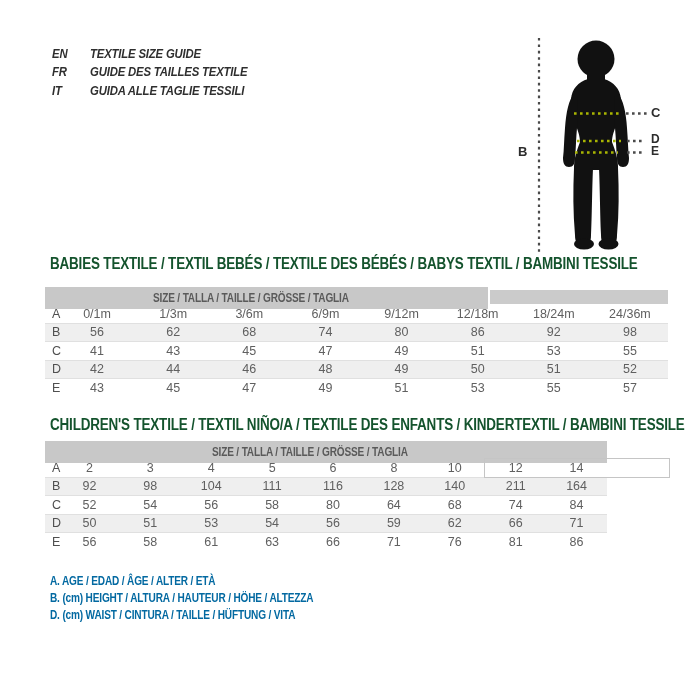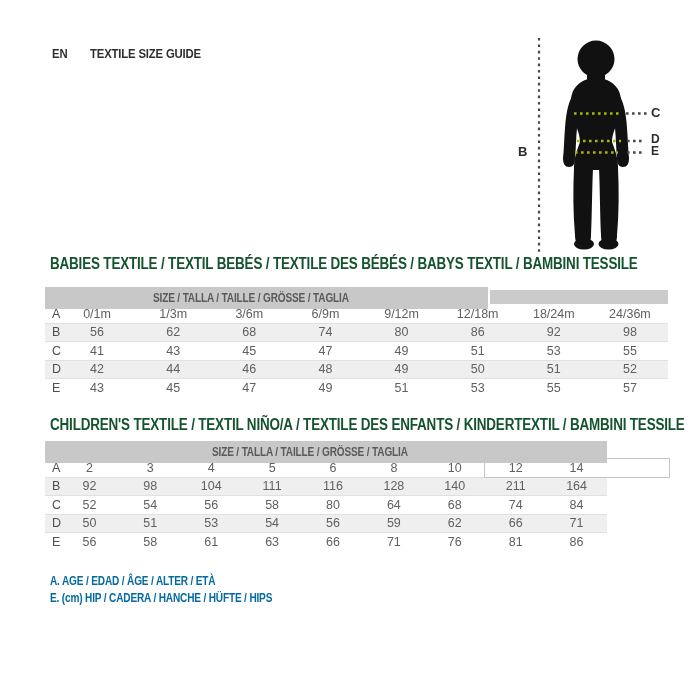--- a/index.html
+++ b/index.html
@@ -7,21 +7,21 @@
     width:700px;height:700px;background:#ffffff;position:relative;overflow:hidden;
     font-family:"Liberation Sans",sans-serif;color:#4a4a4a;
     -webkit-font-smoothing:antialiased;
   }
   .abs{position:absolute;}
   
   .cond{display:inline-block;transform:scaleX(0.84);transform-origin:0 50%;letter-spacing:-0.2px;white-space:nowrap;}
 
   
   .lang-block{left:52px;top:44px;}
-  .lang-row{display:flex;height:18.6px;align-items:center;font-weight:bold;font-size:13.5px;color:#2f2f2f;}
+  .lang-row{display:flex;height:18.6px;align-items:center;font-weight:bold;font-size:13.5px;color:#2f2f2f;font-style:italic;}
   .lang-code{width:38px;flex:0 0 38px;}
 
   
   .figure-svg{left:515px;top:30px;}
   .fig-label{position:absolute;font-weight:bold;color:#2d2d2d;font-size:13px;line-height:13px;}
 
   
   .section-title{font-weight:bold;font-size:16px;color:#14532d;line-height:12px;}
 
   
@@ -48,20 +48,28 @@
   .legend{left:50px;top:574px;}
   .legend-line{height:17px;font-weight:bold;font-size:12px;color:#0369a1;}
 </style>
 </head>
 <body>
 
 <div class="abs lang-block" id="lang-list">
     <div class="lang-row">
       <span class="lang-code"><span class="cond">EN</span></span>
       <span class="cond">TEXTILE SIZE GUIDE</span>
+    </div>
+    <div class="lang-row">
+      <span class="lang-code"><span class="cond">FR</span></span>
+      <span class="cond">GUIDE DES TAILLES TEXTILE</span>
+    </div>
+    <div class="lang-row">
+      <span class="lang-code"><span class="cond">IT</span></span>
+      <span class="cond">GUIDA ALLE TAGLIE TESSILI</span>
     </div>
   </div>
 
 <svg class="abs figure-svg" width="160" height="230" viewBox="515 30 160 230" xmlns="http://www.w3.org/2000/svg">
   <g fill="#111111">
     <ellipse cx="596" cy="59" rx="18.5" ry="18.5"></ellipse>
     <rect x="587" y="68" width="18" height="14"></rect>
     <path d="M 588,79 C 578,82 572,89 571,99 C 570,110 573,115 575,123 C 578,131 580,136 580,142
              C 577,150 574,158 574,166 L 574,170 L 618,170 L 618,166 C 618,158 615,150 612,142
              C 612,136 614,131 617,123 C 619,115 622,110 621,99 C 620,89 614,82 604,79 Z"></path>
@@ -229,14 +237,15 @@
         <div class="t-cell">76</div>
         <div class="t-cell">81</div>
         <div class="t-cell">86</div>
       </div>
     </div>
   <div class="highlight-box"></div>
 </div>
 
 <div class="abs legend" id="legend-list">
     <div class="legend-line"><span class="cond">A. AGE / EDAD / ÂGE / ALTER / ETÀ</span></div>
-    <div class="legend-line"><span class="cond">E. (cm) HIP / CADERA / HANCHE / HÜFTE / HIPS</span></div>
+    <div class="legend-line"><span class="cond">B. (cm) HEIGHT / ALTURA / HAUTEUR / HÖHE / ALTEZZA</span></div>
+    <div class="legend-line"><span class="cond">D. (cm) WAIST / CINTURA / TAILLE / HÜFTUNG / VITA</span></div>
   </div>
 
 </body></html>

